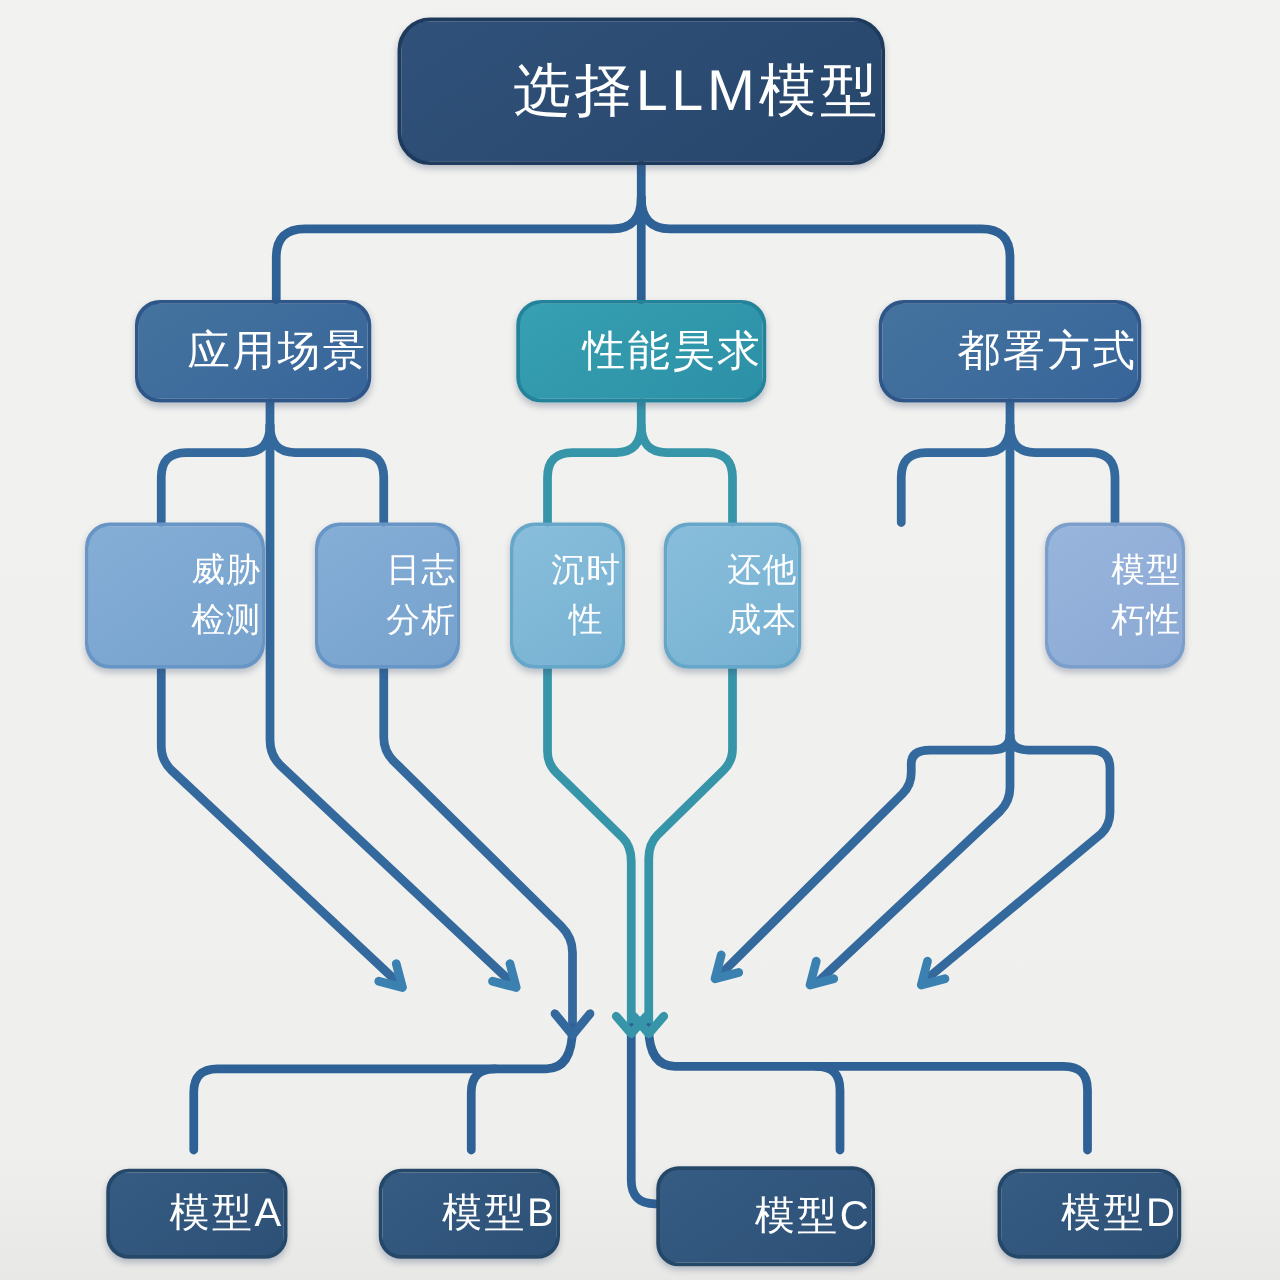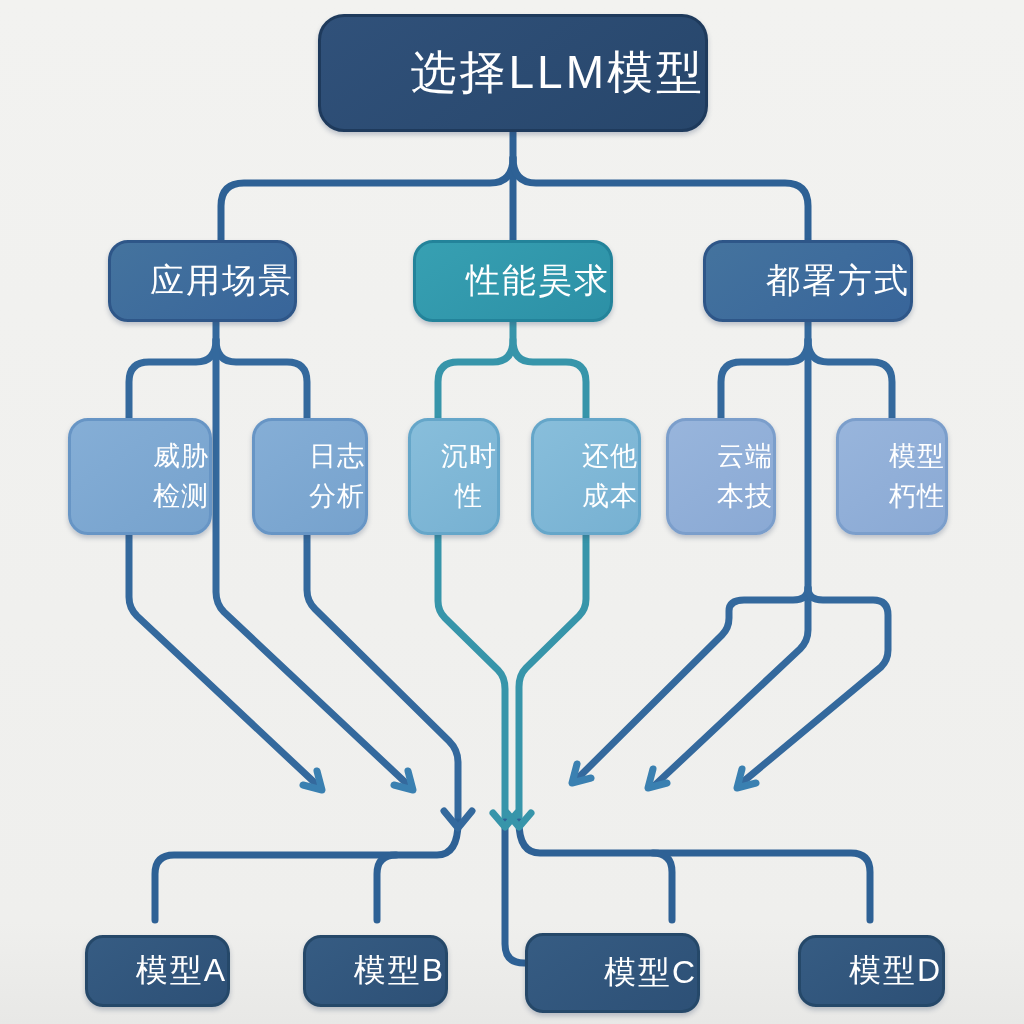--- a/index.html
+++ b/index.html
@@ -126,24 +126,20 @@
 分析</span>
   </div>
   <div class="node node-leaf leaf-cyan" style="left:383px;width:92px;margin-left:25px;">
     <span class="lbl">沉时
 性</span>
   </div>
   <div class="node node-leaf leaf-cyan" style="left:531px;width:110px;">
     <span class="lbl">还他
 成本</span>
   </div>
-  <div class="node node-leaf leaf-peri" style="left:666px;width:110px;">
-    <span class="lbl">云端
-本技</span>
-  </div>
   <div class="node node-leaf leaf-peri" style="left:836px;width:112px;">
     <span class="lbl">模型
 朽性</span>
   </div>
 
   <div class="node node-model" style="left:85px;width:145px;">
     <span class="lbl">模型A</span>
   </div>
   <div class="node node-model" style="left:303px;width:145px;">
     <span class="lbl">模型B</span>

